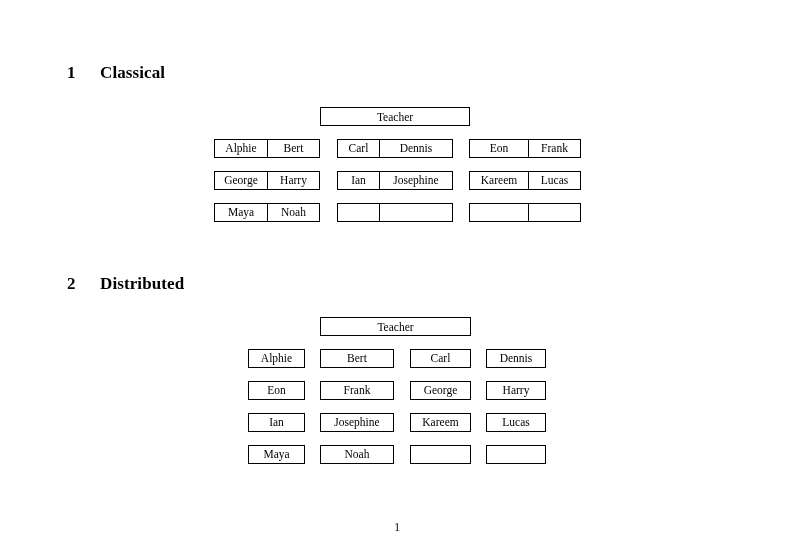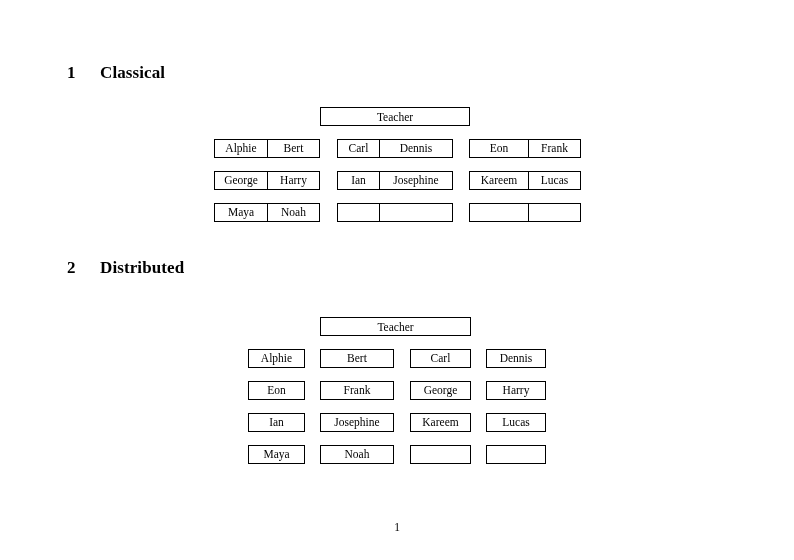--- a/index.html
+++ b/index.html
@@ -30,21 +30,21 @@
     font-weight: bold;
     letter-spacing: 0.1px;
     white-space: nowrap;
   }
   .section-heading .sec-num {
     display: inline-block;
     width: 33px;
   }
 
   #heading-classical   { left: 67px; top: 63px; }
-  #heading-distributed { left: 67px; top: 258px; }
+  #heading-distributed { left: 67px; top: 274px; }
 
   
   .tbox {
     position: absolute;
     box-sizing: border-box;
     border: 1px solid #000000;
     background: #ffffff;
     font-size: 11.5px;
     line-height: 1;
     text-align: center;

